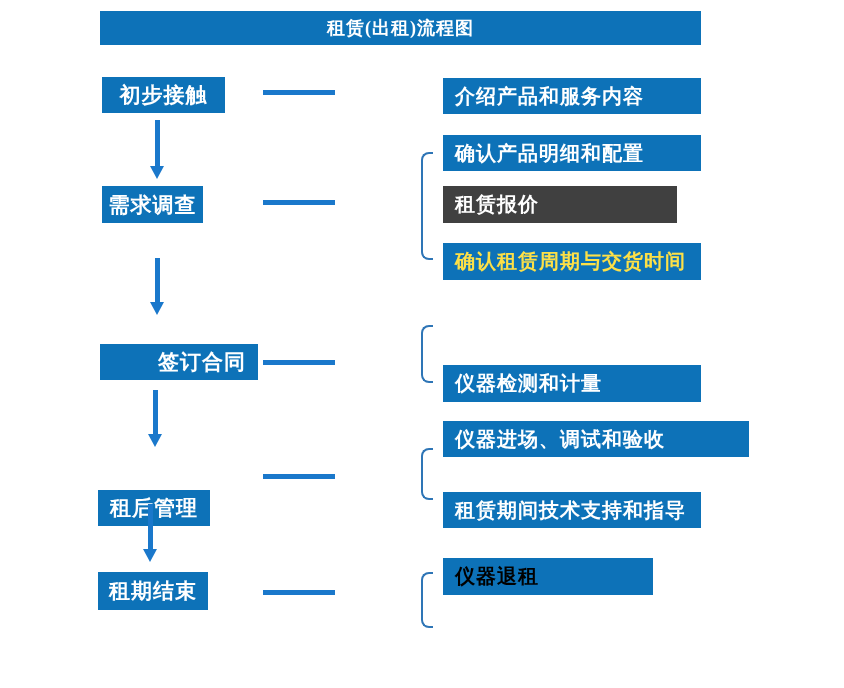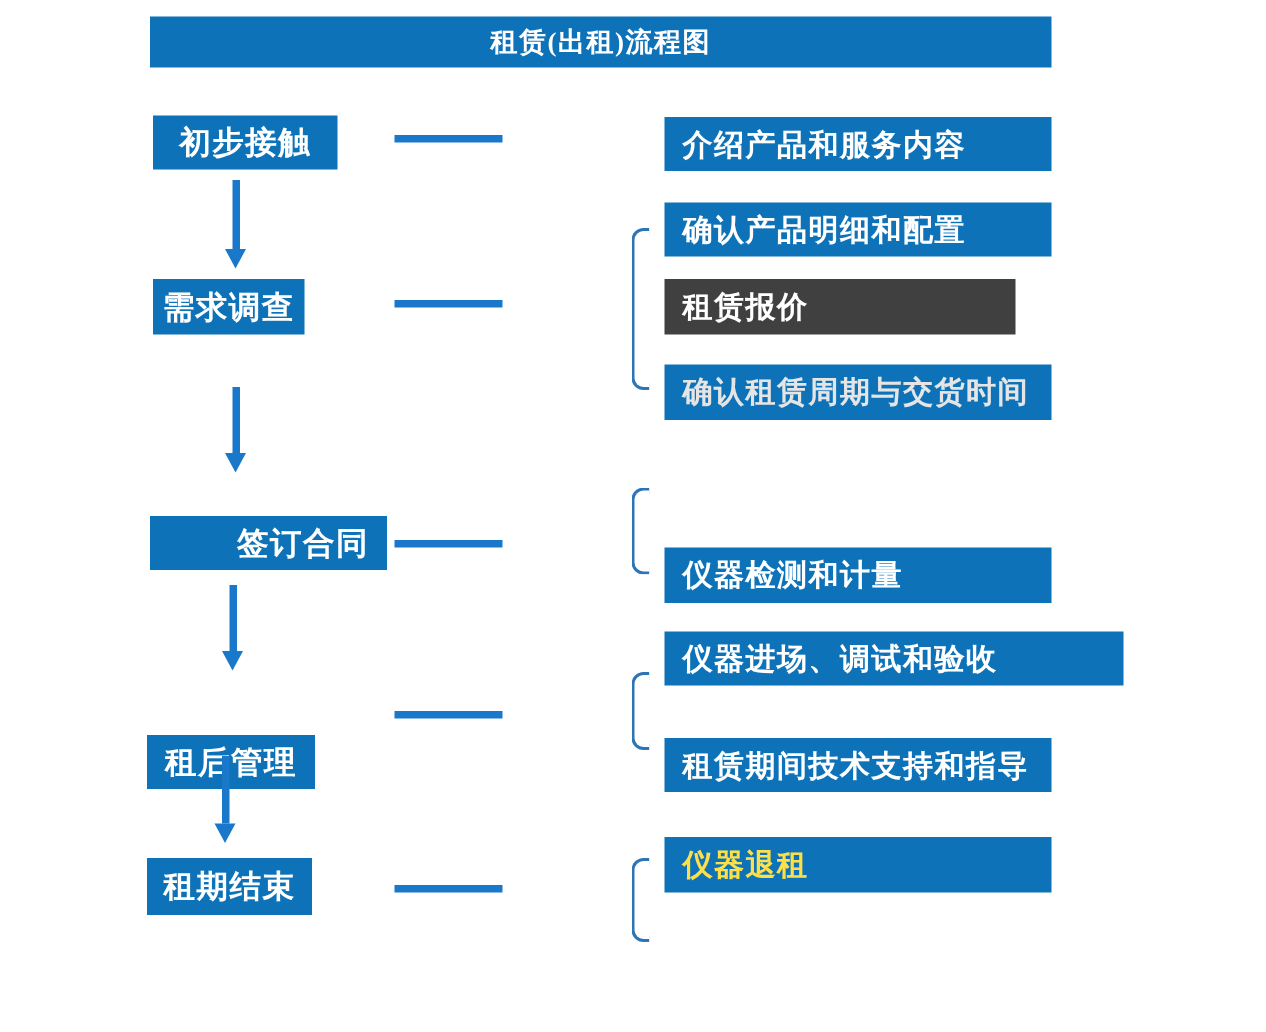--- a/index.html
+++ b/index.html
@@ -51,33 +51,33 @@
 
   <div class="abs detailbox" style="left: 443px; top: 78px; width: 258px; height: 36px; background-color: rgb(13, 114, 184); color: rgb(255, 255, 255);">
     <span>介绍产品和服务内容</span>
   </div>
   <div class="abs detailbox" style="left: 443px; top: 135px; width: 258px; height: 36px; background-color: rgb(13, 114, 184); color: rgb(255, 255, 255);">
     <span>确认产品明细和配置</span>
   </div>
   <div class="abs detailbox" style="left: 443px; top: 186px; width: 234px; height: 37px; background-color: #404040; color: rgb(255, 255, 255);">
     <span>租赁报价</span>
   </div>
-  <div class="abs detailbox" style="left: 443px; top: 243px; width: 258px; height: 37px; background-color: rgb(13, 114, 184); color: #e5e5e5;">
+  <div class="abs detailbox" style="left: 443px; top: 243px; width: 258px; height: 37px; background-color: rgb(13, 114, 184); color: #fde047;">
     <span>确认租赁周期与交货时间</span>
   </div>
   <div class="abs detailbox" style="left: 443px; top: 365px; width: 258px; height: 37px; background-color: rgb(13, 114, 184); color: rgb(255, 255, 255);">
     <span>仪器检测和计量</span>
   </div>
   <div class="abs detailbox" style="left: 443px; top: 421px; width: 306px; height: 36px; background-color: rgb(13, 114, 184); color: rgb(255, 255, 255);">
     <span>仪器进场、调试和验收</span>
   </div>
   <div class="abs detailbox" style="left: 443px; top: 492px; width: 258px; height: 36px; background-color: rgb(13, 114, 184); color: rgb(255, 255, 255);">
     <span>租赁期间技术支持和指导</span>
   </div>
-  <div class="abs detailbox" style="left: 443px; top: 558px; width: 258px; height: 37px; background-color: rgb(13, 114, 184); color: #fde047;">
+  <div class="abs detailbox" style="left: 443px; top: 558px; width: 210px; height: 37px; background-color: rgb(13, 114, 184); color: #000000;">
     <span>仪器退租</span>
   </div>
 
   <div class="harrow" style="left:263px;top:84px;width:90px;height:16px;">
     <span class="shaft" style="width: 72px; background-color: rgb(26, 120, 203);"></span>
     <span class="head" style="left: 72px; border-left-color: rgb(26, 120, 203);" style2=""></span>
   </div>
   <div class="harrow" style="left:263px;top:194px;width:90px;height:16px;">
     <span class="shaft" style="width: 72px; background-color: rgb(26, 120, 203);"></span>
     <span class="head" style="left: 72px; border-left-color: rgb(26, 120, 203);"></span>

